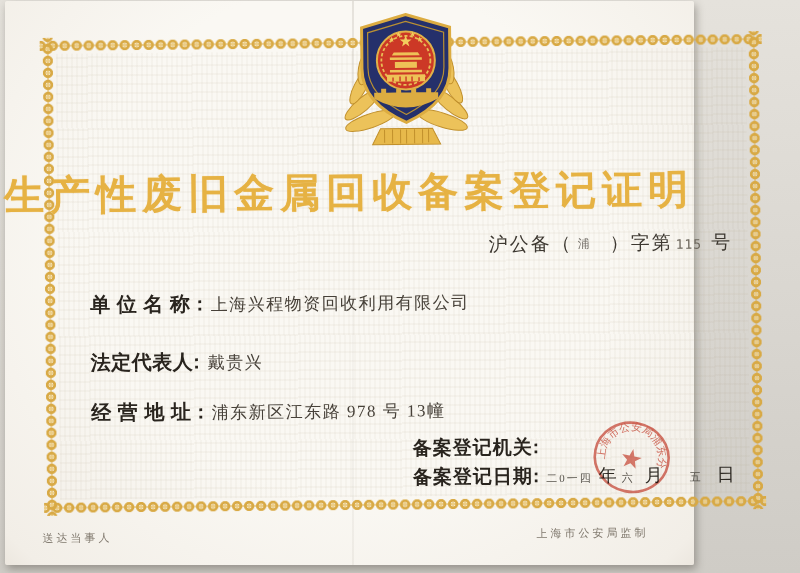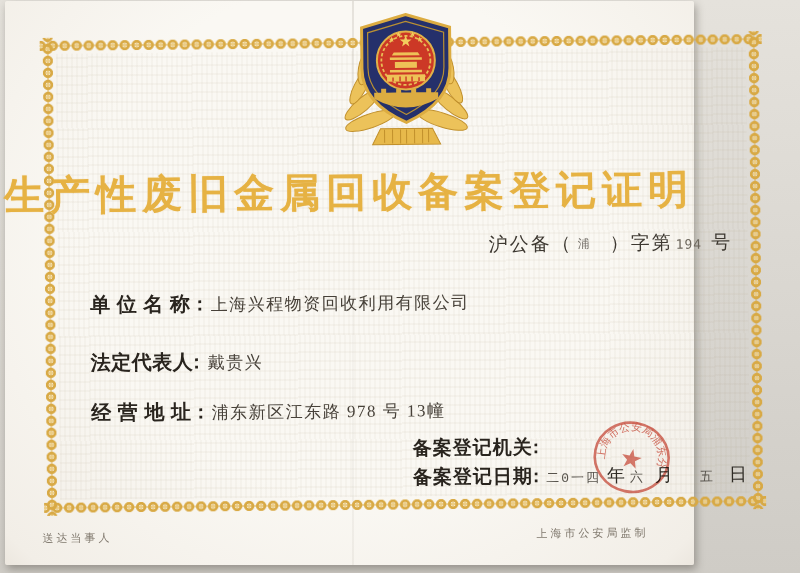--- a/index.html
+++ b/index.html
@@ -69,21 +69,21 @@
     font-size:20px;color:#29241e;letter-spacing:.5px;
   }
   .row .fvalue{font-size:17px;color:#474139;letter-spacing:1.5px;margin-left:7px;}
   .row1{top:291px;} .row2{top:349px;} .row3{top:399px;}
   .rrow{
     position:absolute;left:406px;line-height:1;white-space:nowrap;
     font-family:"Liberation Sans",sans-serif;font-weight:bold;
     font-size:19px;color:#29241e;letter-spacing:1px;
   }
   .rrow1{top:438px;} .rrow2{top:467px;}
-  .hand{font-family:Liberation Mono, monospace;font-weight:normal;font-size:13px;color:#57534c;letter-spacing:2px;}
+  .hand{font-family:Liberation Serif, serif;font-weight:normal;font-size:11px;color:#57534c;letter-spacing:2px;}
   .dunit{font-family:"Liberation Serif",serif;font-weight:normal;font-size:18px;color:#2e2a24;}
   .yv{margin-left:6px;} .yu{margin-left:6px;} .mv{margin-left:4px;} .mu{margin-left:10px;} .dv{margin-left:26px;} .du{margin-left:14px;}
   .seal{position:absolute;left:582px;top:419px;width:86px;height:82px;mix-blend-mode:multiply;opacity:.88;}
   .foot{position:absolute;top:529px;font-size:11px;color:#80796e;letter-spacing:3px;line-height:1;}
   .foot-l{left:35px;} .foot-r{right:48px;}
 </style>
 </head>
 <body>
 
 <div class="photo">
@@ -136,21 +136,21 @@
             <rect x="50" y="61.5" width="32" height="2.5"></rect>
             <rect x="47" y="66" width="38" height="7"></rect>
           </g>
           <path d="M53 73 v-4 M60 73 v-5 M66 73 v-5 M72 73 v-5 M79 73 v-4" stroke="#cc3826" stroke-width="1.4" fill="none"></path>
         </g>
         <path d="M34 84 h7 v-4 h5 v4 h10 v-4 h5 v4 h10 v-4 h5 v4 h10 v-4 h5 v4 h7 v6 q-32 18 -64 0 z" fill="#dcac41"></path>
       </svg>
 
       <div class="title">生产性废旧金属回收备案登记证明</div>
 
-      <div class="docnum"><span>沪公备（</span><span class="region">浦</span><span>）字第</span><span class="num">194</span><span>号</span></div>
+      <div class="docnum"><span>沪公备（</span><span class="region">浦</span><span>）字第</span><span class="num">115</span><span>号</span></div>
 
       <div class="row row1">
         <span class="flabel">单 位 名 称 :</span><span class="fvalue">上海兴程物资回收利用有限公司</span>
       </div>
       <div class="row row2">
         <span class="flabel">法定代表人:</span><span class="fvalue">戴贵兴</span>
       </div>
       <div class="row row3">
         <span class="flabel">经 营 地 址 :</span><span class="fvalue">浦东新区江东路 978 号 13幢</span>
       </div>

